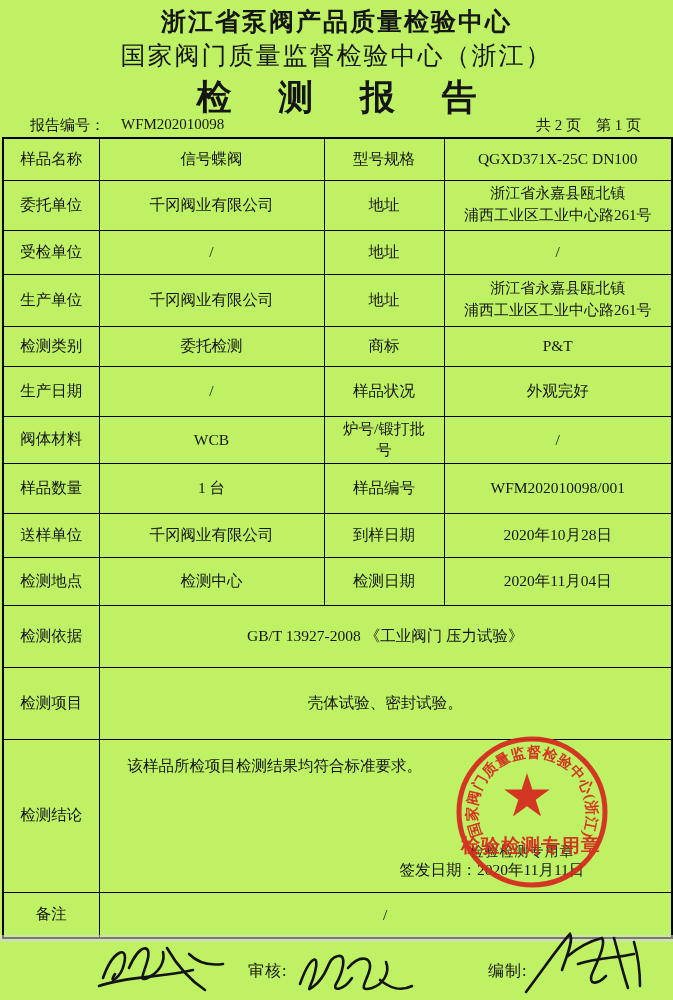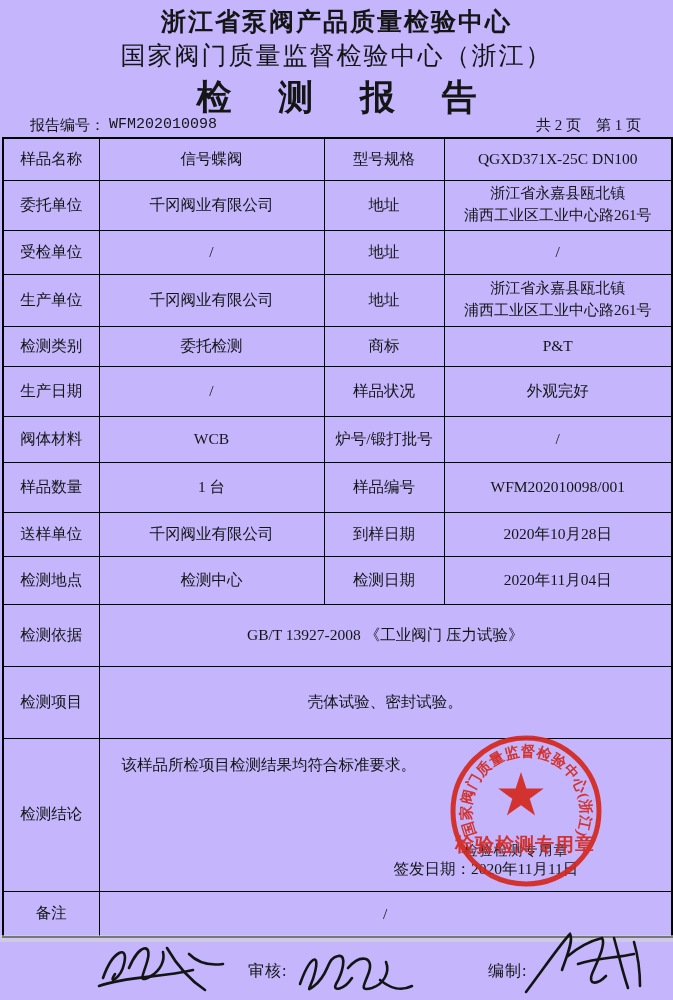--- a/index.html
+++ b/index.html
@@ -1,39 +1,39 @@
 <!DOCTYPE html>
 <html><head>
 <meta charset="utf-8">
 <style>
   html,body { margin:0; padding:0; background:#ffffff; }
   .page {
     position:relative; width:673px; height:1000px; margin:0 auto;
-    background:#c4b5fd; color:#151515; overflow:hidden;
+    background:#bef264; color:#151515; overflow:hidden;
     font-family:"Liberation Serif","DejaVu Serif",serif;
   }
   
   .org-line1 { position:absolute; top:5px;  left:0; width:100%; text-align:center;
                font-size:25px; font-weight:bold; letter-spacing:2px; }
   .org-line2 { position:absolute; top:39px; left:0; width:100%; text-align:center;
                font-size:25px; font-weight:normal; letter-spacing:2px; }
   .report-title { position:absolute; top:74px; left:0; width:100%; text-align:center;
                font-size:35px; font-weight:bold; letter-spacing:12px; word-spacing:14px; text-indent:12px; }
   .meta-row { position:absolute; top:116px; left:30px; right:32px;
               display:flex; justify-content:space-between; font-size:15px; }
-  .meta-left  { display:flex; gap:4px;font-family:Liberation Mono, monospace; }
+  .meta-left  { display:flex; gap:16px; }
   
   table.report {
     position:absolute; top:137px; left:2px; width:669px;
     border-collapse:collapse; table-layout:fixed;
     border:2.5px solid #000;
   }
   table.report td {
     border:1.6px solid #000; text-align:center; vertical-align:middle;
-    font-size:15.5px; padding:2px 8px; overflow:visible;
+    font-size:15.5px; padding:2px 14px; overflow:visible;
   }
   .h42{height:42px}.h50{height:50px}.h44{height:44px}.h52{height:52px}
   .h40{height:40px}.h46{height:46px}.h48{height:48px}
   .h62{height:62px}.h72{height:72px}.h148{height:148px}
   td.cell-left { text-align:left; vertical-align:top; padding:10px 14px;margin-top:31px; }
   .addr-line { display:block; line-height:1.45; font-size:15px; }
   td.concl-cell { padding:0;margin-top:35px; }
   .concl-box { position:relative; width:100%; height:148px; }
   .concl-text { position:absolute; left:14px; top:14px; font-size:15.5px; }
   .seal-placeholder { position:absolute; left:356px; top:101px; font-size:14px;

